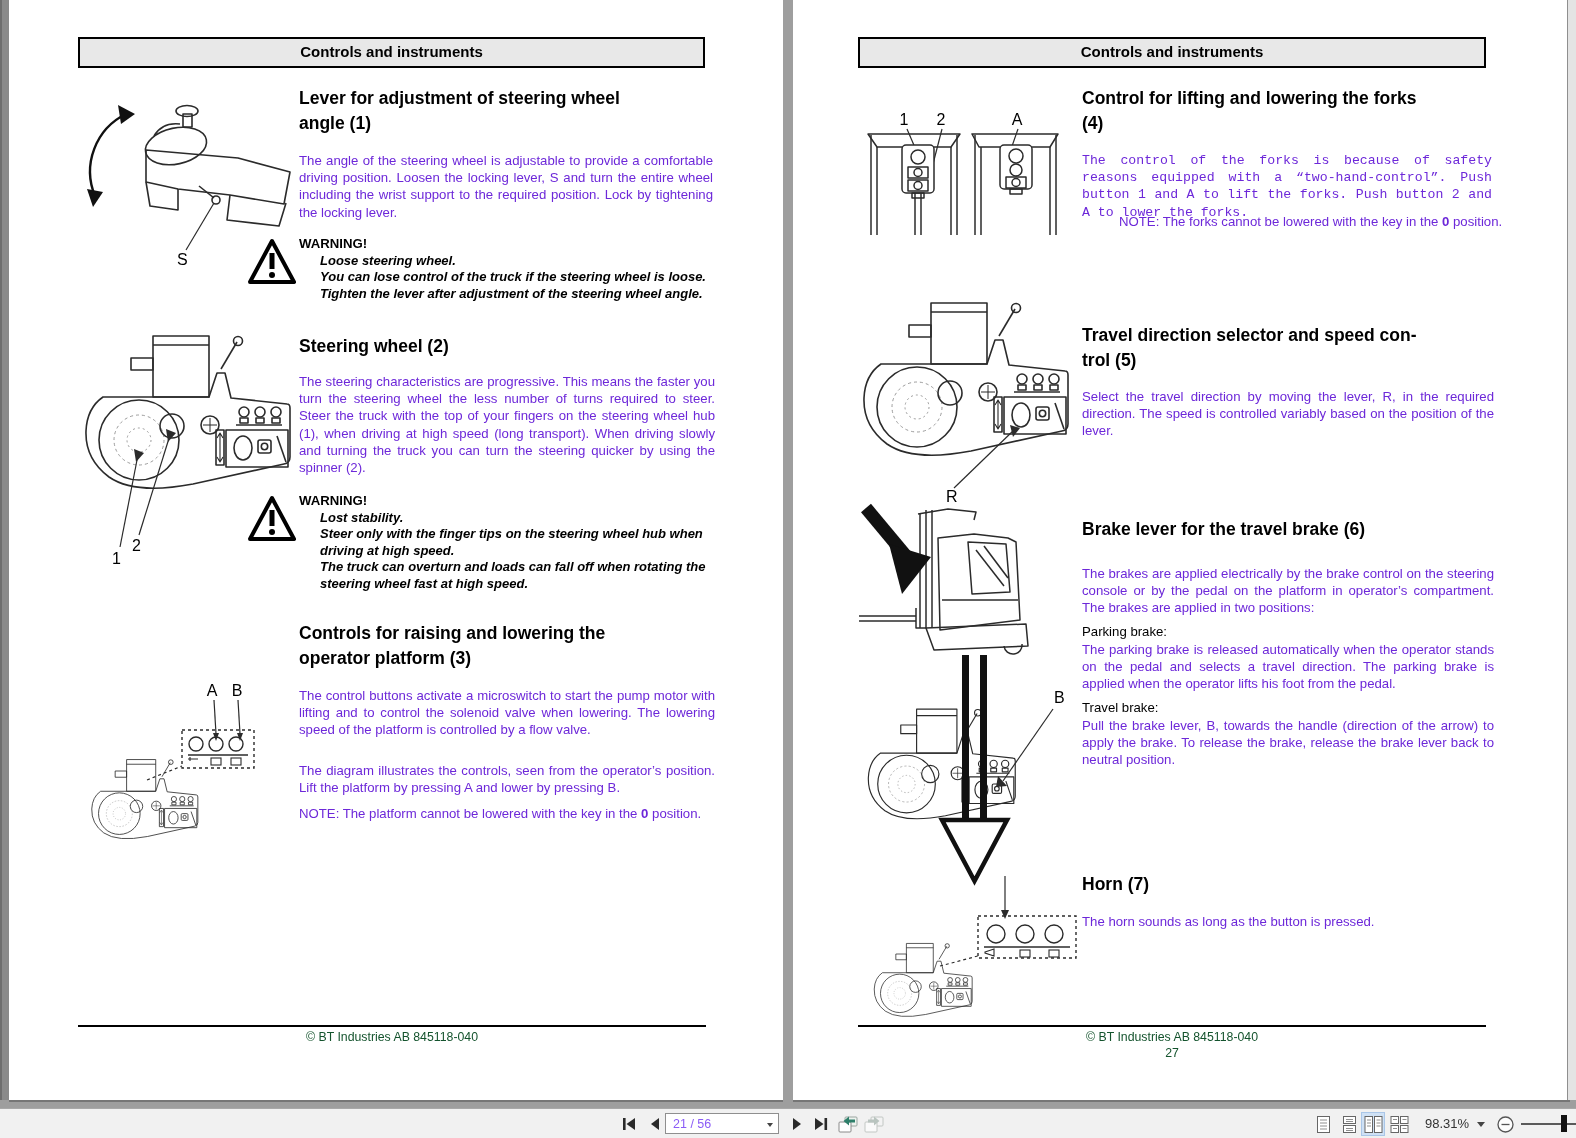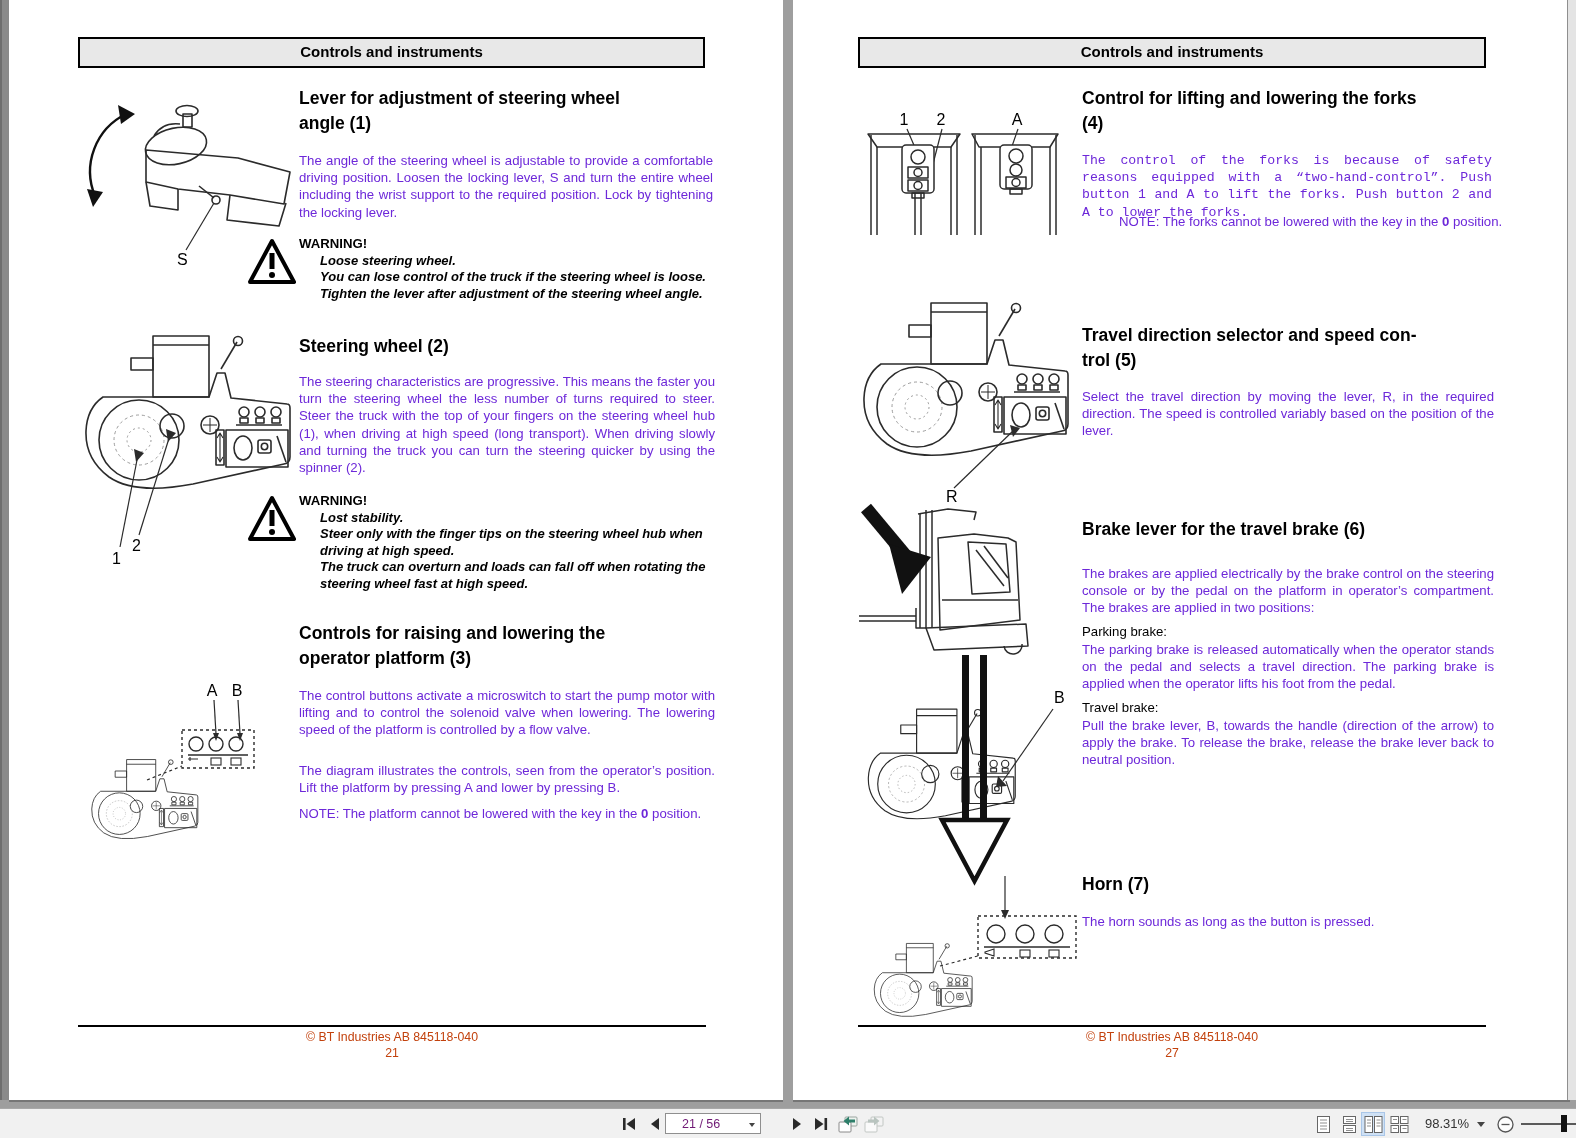--- a/index.html
+++ b/index.html
@@ -27,33 +27,33 @@
   }
   .body-txt{
     position:absolute;font-size:13.2px;line-height:17.2px;color:#6d28d9;text-align:justify;
   }
   .warn-wrap{position:absolute;width:416px;font-size:13px;color:#000;}
   .warn-label{font-weight:bold;font-size:13.2px;margin-bottom:2px;}
   .warn-line{font-weight:bold;font-style:italic;line-height:16.4px;margin-left:21px;}
   .sub-label{position:absolute;font-size:13.2px;color:#000;}
   .b0{font-weight:bold;}
   .footer-rule{position:absolute;height:2px;background:#000;}
-  .footer-txt{position:absolute;font-size:12.3px;color:#c2410c;text-align:center;width:628px;}
+  .footer-txt{position:absolute;font-size:12.3px;color:#14532d;text-align:center;width:628px;}
   .fig{position:absolute;}
 
   
   .toolbar{
     position:absolute;left:0;top:1108px;width:1576px;height:30px;
     background:#f1f1f1;border-top:1px solid #a8a8a8;
   }
   .tbtn{position:absolute;top:0;height:30px;display:flex;align-items:center;justify-content:center;background:transparent;border:none;padding:0;cursor:default;}
   .page-box{
-    position:absolute;left:665px;top:4px;width:96px;height:21px;background:#fff;
-    border:1px solid #8f8f8f;font-size:12.5px;line-height:21px;color:#701a75;
-    padding-left:16px;box-sizing:border-box;
+    position:absolute;left:665px;top:4px;width:114px;height:21px;background:#fff;
+    border:1px solid #8f8f8f;font-size:12.5px;line-height:21px;color:#8b5cf6;
+    padding-left:7px;box-sizing:border-box;
   }
   .page-box .caret{position:absolute;right:5px;top:9px;width:0;height:0;border-left:3.5px solid transparent;border-right:3.5px solid transparent;border-top:4px solid #444;}
   .zoom-text{position:absolute;top:0;height:30px;line-height:30px;font-size:13px;color:#333;}
   .caret-btn{position:absolute;top:13px;width:0;height:0;border-left:4px solid transparent;border-right:4px solid transparent;border-top:5px solid #444;}
   .layout-sel{position:absolute;top:3px;width:24px;height:24px;background:#cfe1f5;border:1px solid #a9c6e8;box-sizing:border-box;}
   .slider-line{position:absolute;top:13.5px;height:2px;background:#5a5a5a;}
   .slider-handle{position:absolute;top:6px;width:6px;height:17px;background:#111;}
 </style>
 </head>
 <body>
@@ -209,21 +209,20 @@
 <ellipse cx="170" cy="115" rx="9" ry="12"></ellipse>
 <rect x="185" y="107" width="13" height="13" rx="2"></rect>
           <circle cx="191.5" cy="113.5" r="3.2"></circle>
 <path d="M204,103 l9,26"></path>
 </g>
       </g>
   </svg>
 
   <div class="footer-rule" style="left:69px;top:1025px;width:628px;"></div>
   <div class="footer-txt" style="left:69px;top:1030px;">© BT Industries AB 845118-040</div>
-  <div class="footer-txt" style="left:69px;top:1046px;">21</div>
 </div>
 
 <div class="page page-right">
   <div class="hdr-box" style="left:65px;top:37px;width:624px;">
     <span>Controls and instruments</span>
   </div>
 
   <svg class="fig" style="left:67px;top:112px;" width="205" height="125" viewBox="0 0 205 125">
     <text x="44" y="13" text-anchor="middle">1</text>
     <text x="81" y="13" text-anchor="middle">2</text>

